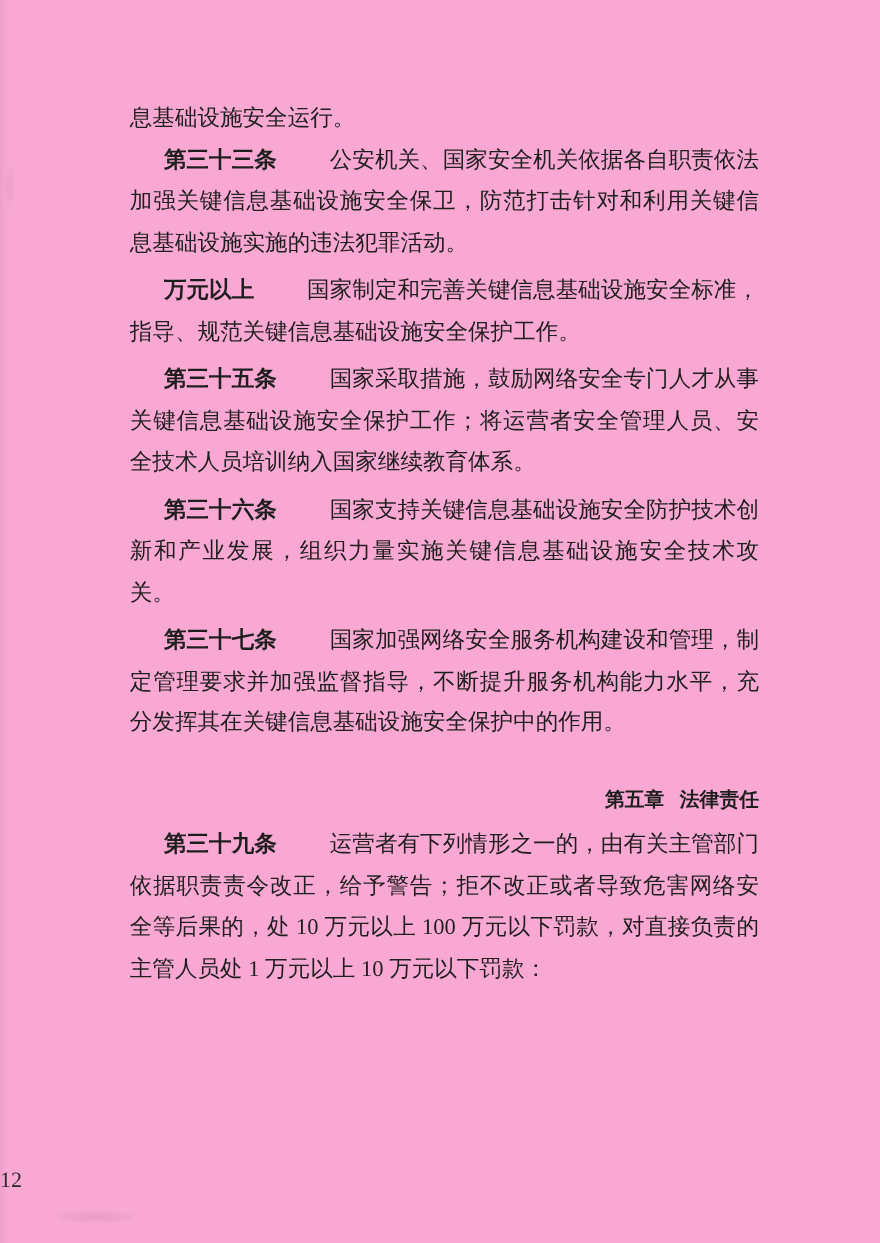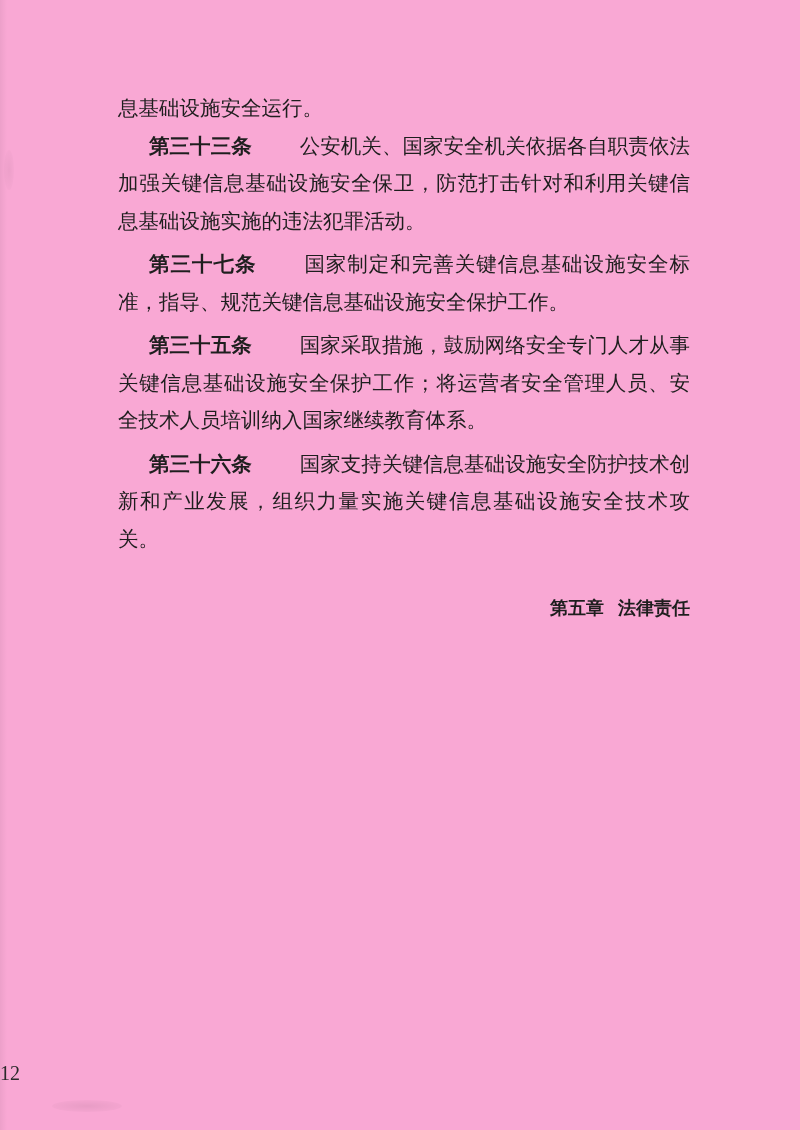--- a/index.html
+++ b/index.html
@@ -93,27 +93,29 @@
   <div class="speck-b"></div>
   <div class="speck-a"></div>
 
   <div class="content">
 
     <p class="para no-indent"><span>息基础设施安全运行。</span></p>
 
 
     <p class="para"><span class="article-label">第三十三条</span><span>公安机关、国家安全机关依据各自职责依法加强关键信息基础设施安全保卫，防范打击针对和利用关键信息基础设施实施的违法犯罪活动。</span></p>
 
-    <p class="para"><span class="article-label">第三十七条</span><span>国家制定和完善关键信息基础设施安全标准，指导、规范关键信息基础设施安全保护工作。</span></p>
+    <p class="para"><span class="article-label">万元以上</span><span>国家制定和完善关键信息基础设施安全标准，指导、规范关键信息基础设施安全保护工作。</span></p>
 
     <p class="para"><span class="article-label">第三十五条</span><span>国家采取措施，鼓励网络安全专门人才从事关键信息基础设施安全保护工作；将运营者安全管理人员、安全技术人员培训纳入国家继续教育体系。</span></p>
 
     <p class="para"><span class="article-label">第三十六条</span><span>国家支持关键信息基础设施安全防护技术创新和产业发展，组织力量实施关键信息基础设施安全技术攻关。</span></p>
 
+    <p class="para"><span class="article-label">第三十七条</span><span>国家加强网络安全服务机构建设和管理，制定管理要求并加强监督指导，不断提升服务机构能力水平，充分发挥其在关键信息基础设施安全保护中的作用。</span></p>
 
 
     <h2 class="chapter-heading"><span>第五章</span><span class="chapter-title-gap">法律责任</span></h2>
 
+    <p class="para"><span class="article-label">第三十九条</span><span>运营者有下列情形之一的，由有关主管部门依据职责责令改正，给予警告；拒不改正或者导致危害网络安全等后果的，处 10 万元以上 100 万元以下罚款，对直接负责的主管人员处 1 万元以上 10 万元以下罚款：</span></p>
 
   </div>
 
   <div class="page-number">12</div>
 </div>
 
 </body></html>

